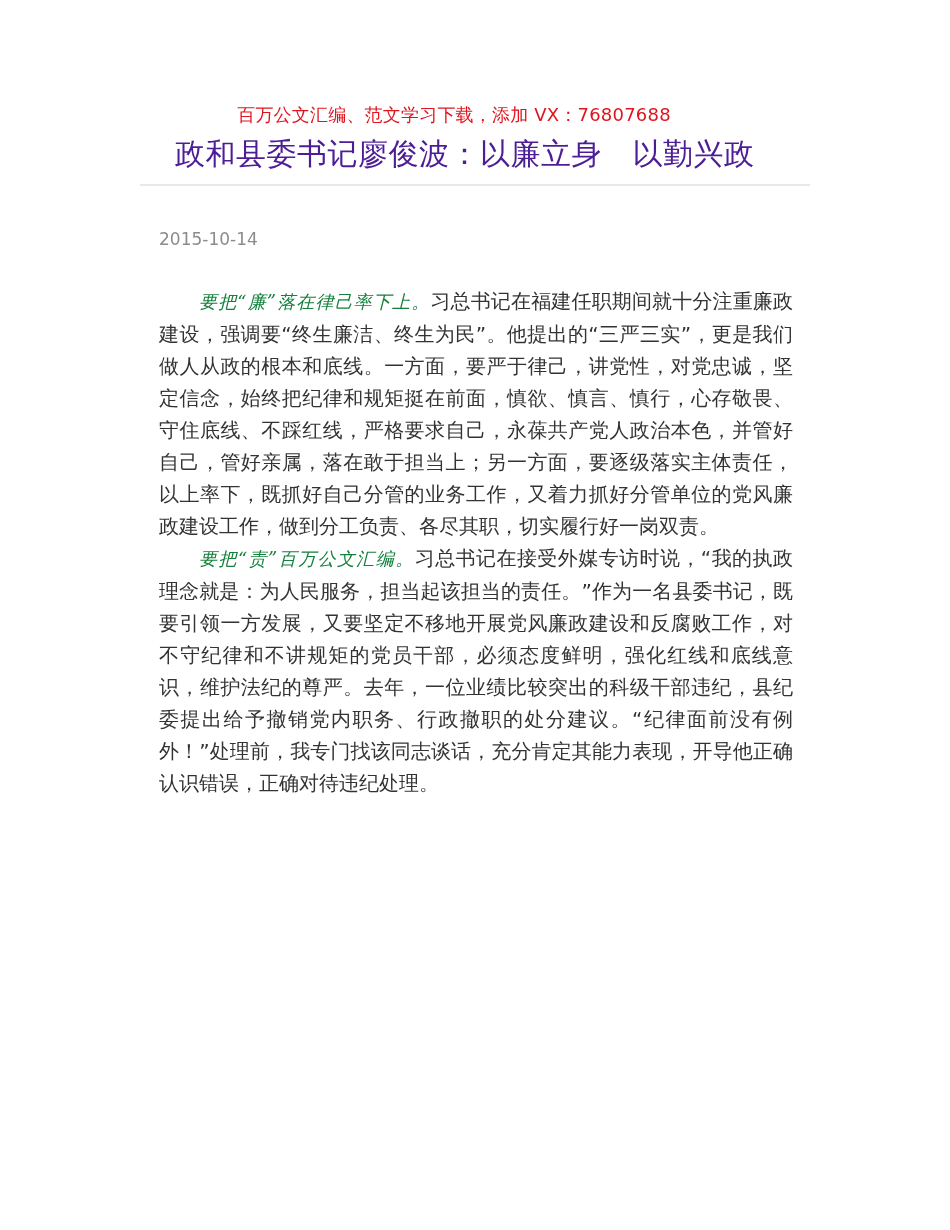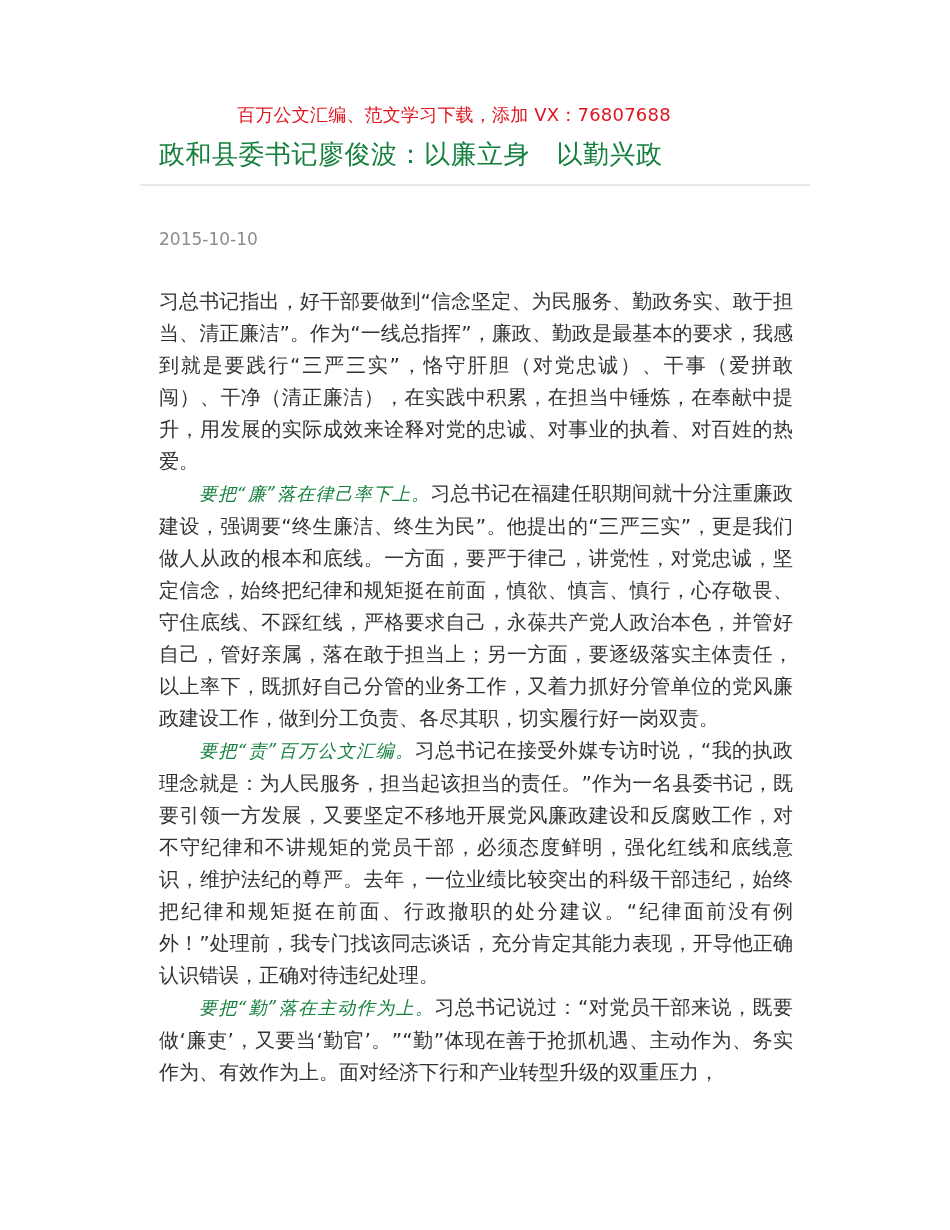--- a/index.html
+++ b/index.html
@@ -23,24 +23,24 @@
       text-align: center;
       font-size: 18px;
       line-height: 26px;
       color: #e0141e;
       letter-spacing: 0.2px;
       margin-top: 46px;
     }
     .title {
       position: absolute;
       top: 136px;
-      left: 159px;
-      font-size: 26px;
+      left: 175px;
+      font-size: 30px;
       line-height: 36px;
-      color: #15803d;
+      color: #4c1d95;
       white-space: pre;
       letter-spacing: 0.5px;
     }
     .divider {
       position: absolute;
       top: 184px;
       left: 140px;
       width: 670px;
       height: 2px;
       background: #e8e8e8;
@@ -79,28 +79,22 @@
   </style>
 </head>
 <body>
 
 <div class="banner">百万公文汇编、范文学习下载，添加 VX：76807688</div>
 
 <h1 class="title" style="margin:0;font-weight:normal;">政和县委书记廖俊波：以廉立身　以勤兴政</h1>
 
 <div class="divider"></div>
 
-<div class="date">2015-10-10</div>
+<div class="date">2015-10-14</div>
 
 <div class="article">
-  <p>
-    <span>习总书记指出，好干部要做到“信念坚定、为民服务、勤政务实、敢于担当、清正廉洁”。作为“一线总指挥”，廉政、勤政是最基本的要求，我感到就是要践行“三严三实”，恪守肝胆（对党忠诚）、干事（爱拼敢闯）、干净（清正廉洁），在实践中积累，在担当中锤炼，在奉献中提升，用发展的实际成效来诠释对党的忠诚、对事业的执着、对百姓的热爱。</span>
-  </p>
   <p class="indent">
     <span class="lead">要把“廉”落在律己率下上。</span><span>习总书记在福建任职期间就十分注重廉政建设，强调要“终生廉洁、终生为民”。他提出的“三严三实”，更是我们做人从政的根本和底线。一方面，要严于律己，讲党性，对党忠诚，坚定信念，始终把纪律和规矩挺在前面，慎欲、慎言、慎行，心存敬畏、守住底线、不踩红线，严格要求自己，永葆共产党人政治本色，并管好自己，管好亲属，落在敢于担当上；另一方面，要逐级落实主体责任，以上率下，既抓好自己分管的业务工作，又着力抓好分管单位的党风廉政建设工作，做到分工负责、各尽其职，切实履行好一岗双责。</span>
   </p>
   <p class="indent">
-    <span class="lead">要把“责”百万公文汇编。</span><span>习总书记在接受外媒专访时说，“我的执政理念就是：为人民服务，担当起该担当的责任。”作为一名县委书记，既要引领一方发展，又要坚定不移地开展党风廉政建设和反腐败工作，对不守纪律和不讲规矩的党员干部，必须态度鲜明，强化红线和底线意识，维护法纪的尊严。去年，一位业绩比较突出的科级干部违纪，始终把纪律和规矩挺在前面、行政撤职的处分建议。“纪律面前没有例外！”处理前，我专门找该同志谈话，充分肯定其能力表现，开导他正确认识错误，正确对待违纪处理。</span>
-  </p>
-  <p class="indent">
-    <span class="lead">要把“勤”落在主动作为上。</span><span>习总书记说过：“对党员干部来说，既要做‘廉吏’，又要当‘勤官’。”“勤”体现在善于抢抓机遇、主动作为、务实作为、有效作为上。面对经济下行和产业转型升级的双重压力，</span>
+    <span class="lead">要把“责”百万公文汇编。</span><span>习总书记在接受外媒专访时说，“我的执政理念就是：为人民服务，担当起该担当的责任。”作为一名县委书记，既要引领一方发展，又要坚定不移地开展党风廉政建设和反腐败工作，对不守纪律和不讲规矩的党员干部，必须态度鲜明，强化红线和底线意识，维护法纪的尊严。去年，一位业绩比较突出的科级干部违纪，县纪委提出给予撤销党内职务、行政撤职的处分建议。“纪律面前没有例外！”处理前，我专门找该同志谈话，充分肯定其能力表现，开导他正确认识错误，正确对待违纪处理。</span>
   </p>
 </div>
 
 </body></html>

